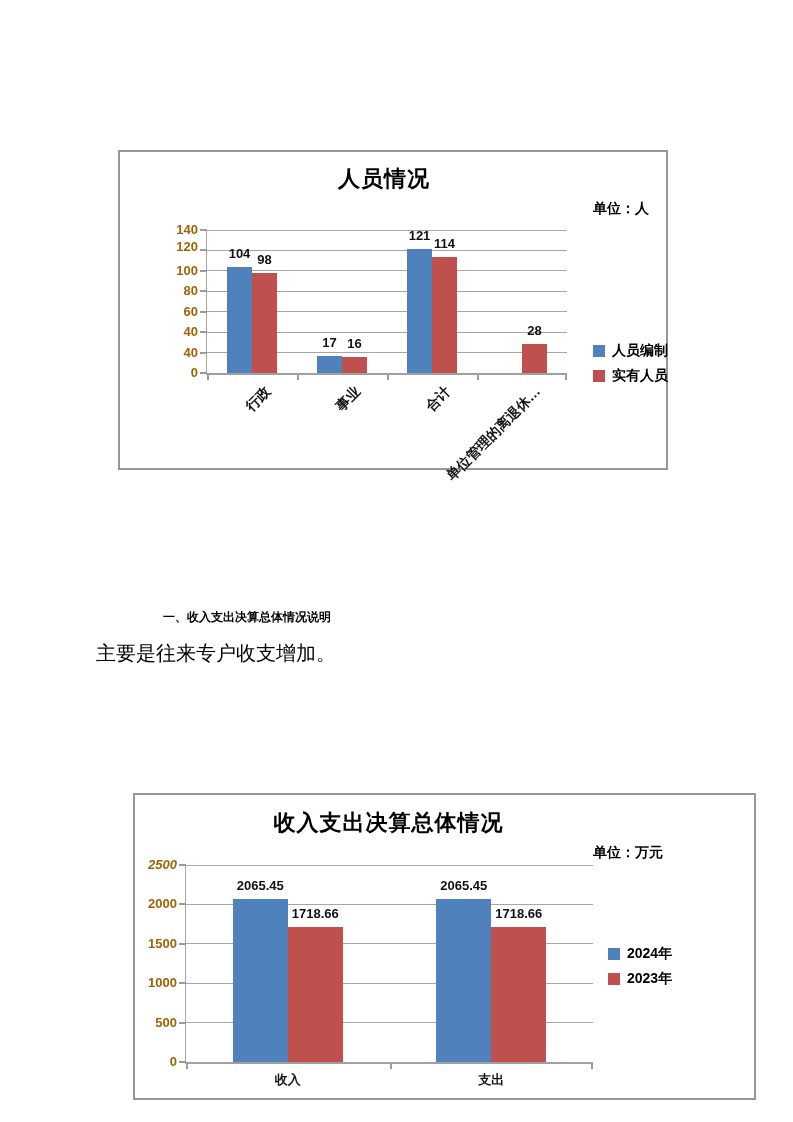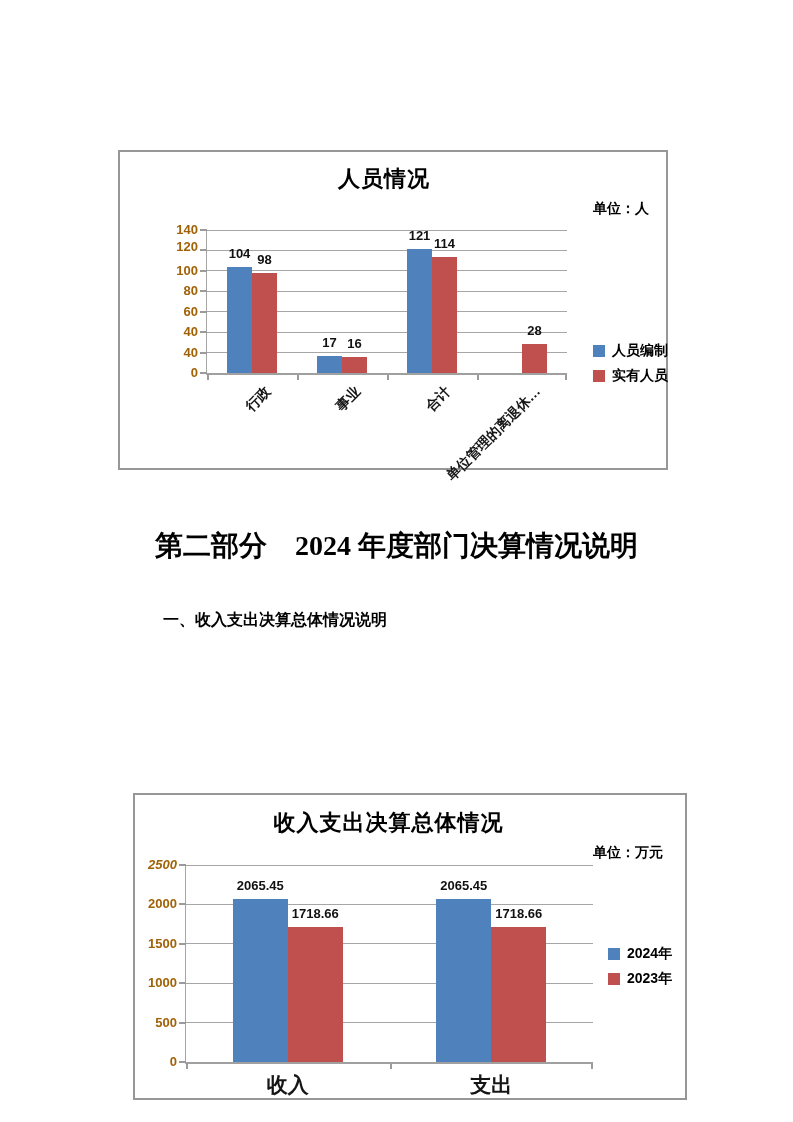--- a/index.html
+++ b/index.html
@@ -14,21 +14,21 @@
   }
 
   
   .chart-box {
     position: absolute;
     background: #ffffff;
     border: 2px solid #979797;
     box-sizing: border-box;
   }
   #chart1-box { left: 118px; top: 150px; width: 550px; height: 320px; }
-  #chart2-box { left: 133px; top: 793px; width: 554px; height: 307px; }
+  #chart2-box { left: 133px; top: 793px; width: 623px; height: 307px; }
 
   .chart-title {
     position: absolute;
     text-align: center;
     font-weight: bold;
     font-size: 22px;
     letter-spacing: 1px;
     font-family: "DejaVu Sans", sans-serif;
     white-space: nowrap;
   }
@@ -77,21 +77,21 @@
     line-height: 15px;
     white-space: nowrap;
     color: #111;
   }
   .cat-label {
     position: absolute;
     font-weight: bold;
     white-space: nowrap;
     color: #151515;
   }
-  .cat-label.flat { font-size: 21px; transform: translateX(-50%); }
+  .cat-label.flat { font-size: 13px; transform: translateX(-50%); }
   .cat-label.rot {
     font-size: 14px;
     transform: rotate(-45deg);
     transform-origin: 100% 0;
   }
 
   .legend { position: absolute; display: flex; flex-direction: column; gap: 7px; }
   #legend1 { left: 473px; top: 158px; margin-top: 32px; }
   #legend2 { left: 473px; top: 150px; }
   .legend-item { display: flex; align-items: center; gap: 7px; }
@@ -108,21 +108,21 @@
     font-weight: bold;
     font-size: 28px;
     line-height: 36px;
     white-space: nowrap;
   }
   .doc-subheading {
     position: absolute;
     left: 163px; top: 594px;
     font-family: "DejaVu Sans", sans-serif;
     font-weight: bold;
-    font-size: 16px;
+    font-size: 12px;
     line-height: 26px;
     white-space: nowrap;
   }
   .doc-paragraph {
     position: absolute;
     left: 96px; top: 634px;
     width: 602px;
     font-family: "Liberation Serif", serif;
     font-size: 20px;
   }
@@ -191,25 +191,25 @@
           <div class="legend-swatch" style="background: rgb(79, 129, 189);"></div>
           <span class="legend-text">人员编制</span>
         </div>
         <div class="legend-item">
           <div class="legend-swatch" style="background: rgb(192, 80, 77);"></div>
           <span class="legend-text">实有人员</span>
         </div>
       </div>
   </section>
 
-  <h1 class="doc-heading">第二部分　2024 年度部门决算情况说明</h1>
 
   <h2 class="doc-subheading">一、收入支出决算总体情况说明</h2>
 
   <div class="doc-paragraph">
+    <div class="line">主要是往来专户收支增加。</div>
   </div>
 
   <section class="chart-box" id="chart2-box">
     <div class="chart-title" id="chart2-title">收入支出决算总体情况</div>
     <div class="chart-unit" id="chart2-unit">单位：万元</div>
     <div class="plot" id="plot2">
         <div class="ylabel" style="top: 189px;">0</div>
         <div class="ytick" style="top: 196px;"></div>
         <div class="gridline" style="top: 157.1px;"></div>
         <div class="ylabel" style="top: 149.6px;">500</div>

